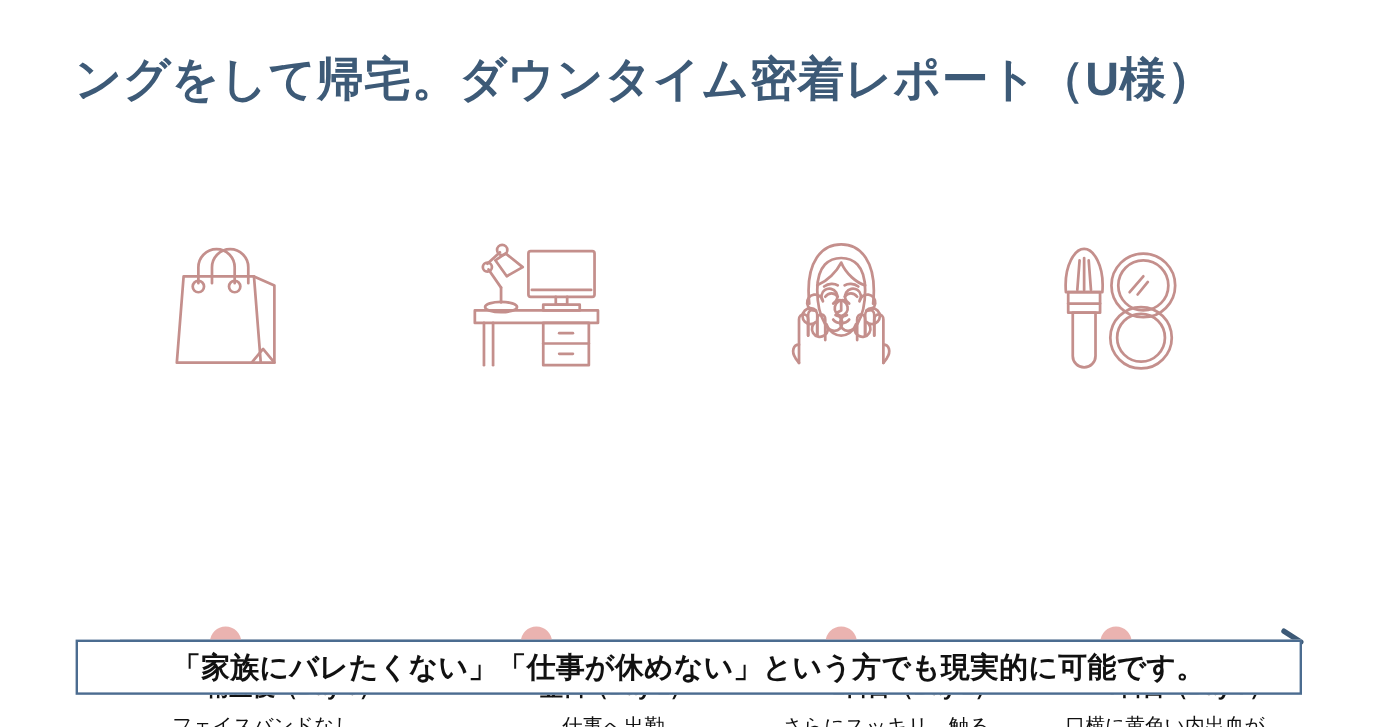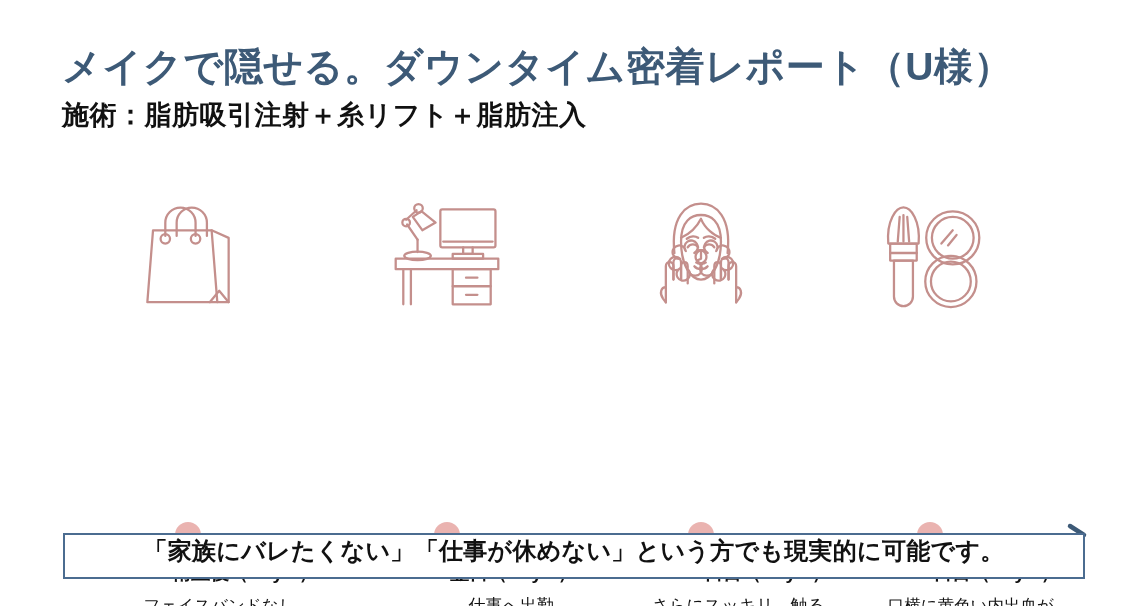--- a/index.html
+++ b/index.html
@@ -128,37 +128,36 @@
   #footer-banner {
     position: absolute;
     left: 63px;
     top: 533px;
     width: 1022px;
     height: 46px;
     box-sizing: border-box;
     border: 2px solid #4b6c90;
     background: #ffffff;
     display: flex;
-    align-items: flex-start;
+    align-items: center;
     justify-content: center;
   }
   #footer-text {
     font-size: 24px;
     font-weight: bold;
     color: #111111;
     letter-spacing: 0.3px;
     white-space: nowrap;
   }
 </style>
 </head>
 <body>
 
 <div id="header">
-  <div id="title">メイクで隠せる。ダウンタイム密着レポート（U様）</div>
-  <div id="subtitle">施術：脂肪吸引注射＋糸リフト＋脂肪注入</div>
+  <div id="title">ングをして帰宅。ダウンタイム密着レポート（U様）</div>
 </div>
 
 <div id="timeline">
 
   <div id="axis-line"></div>
   <div id="axis-arrow">
     <svg viewBox="0 0 32 32" width="32" height="32" aria-hidden="true">
       <path d="M8 7 L22 16 L8 25" fill="none" stroke="#3d5a77" stroke-width="4.5" stroke-linecap="round" stroke-linejoin="round"></path>
     </svg>
   </div>

